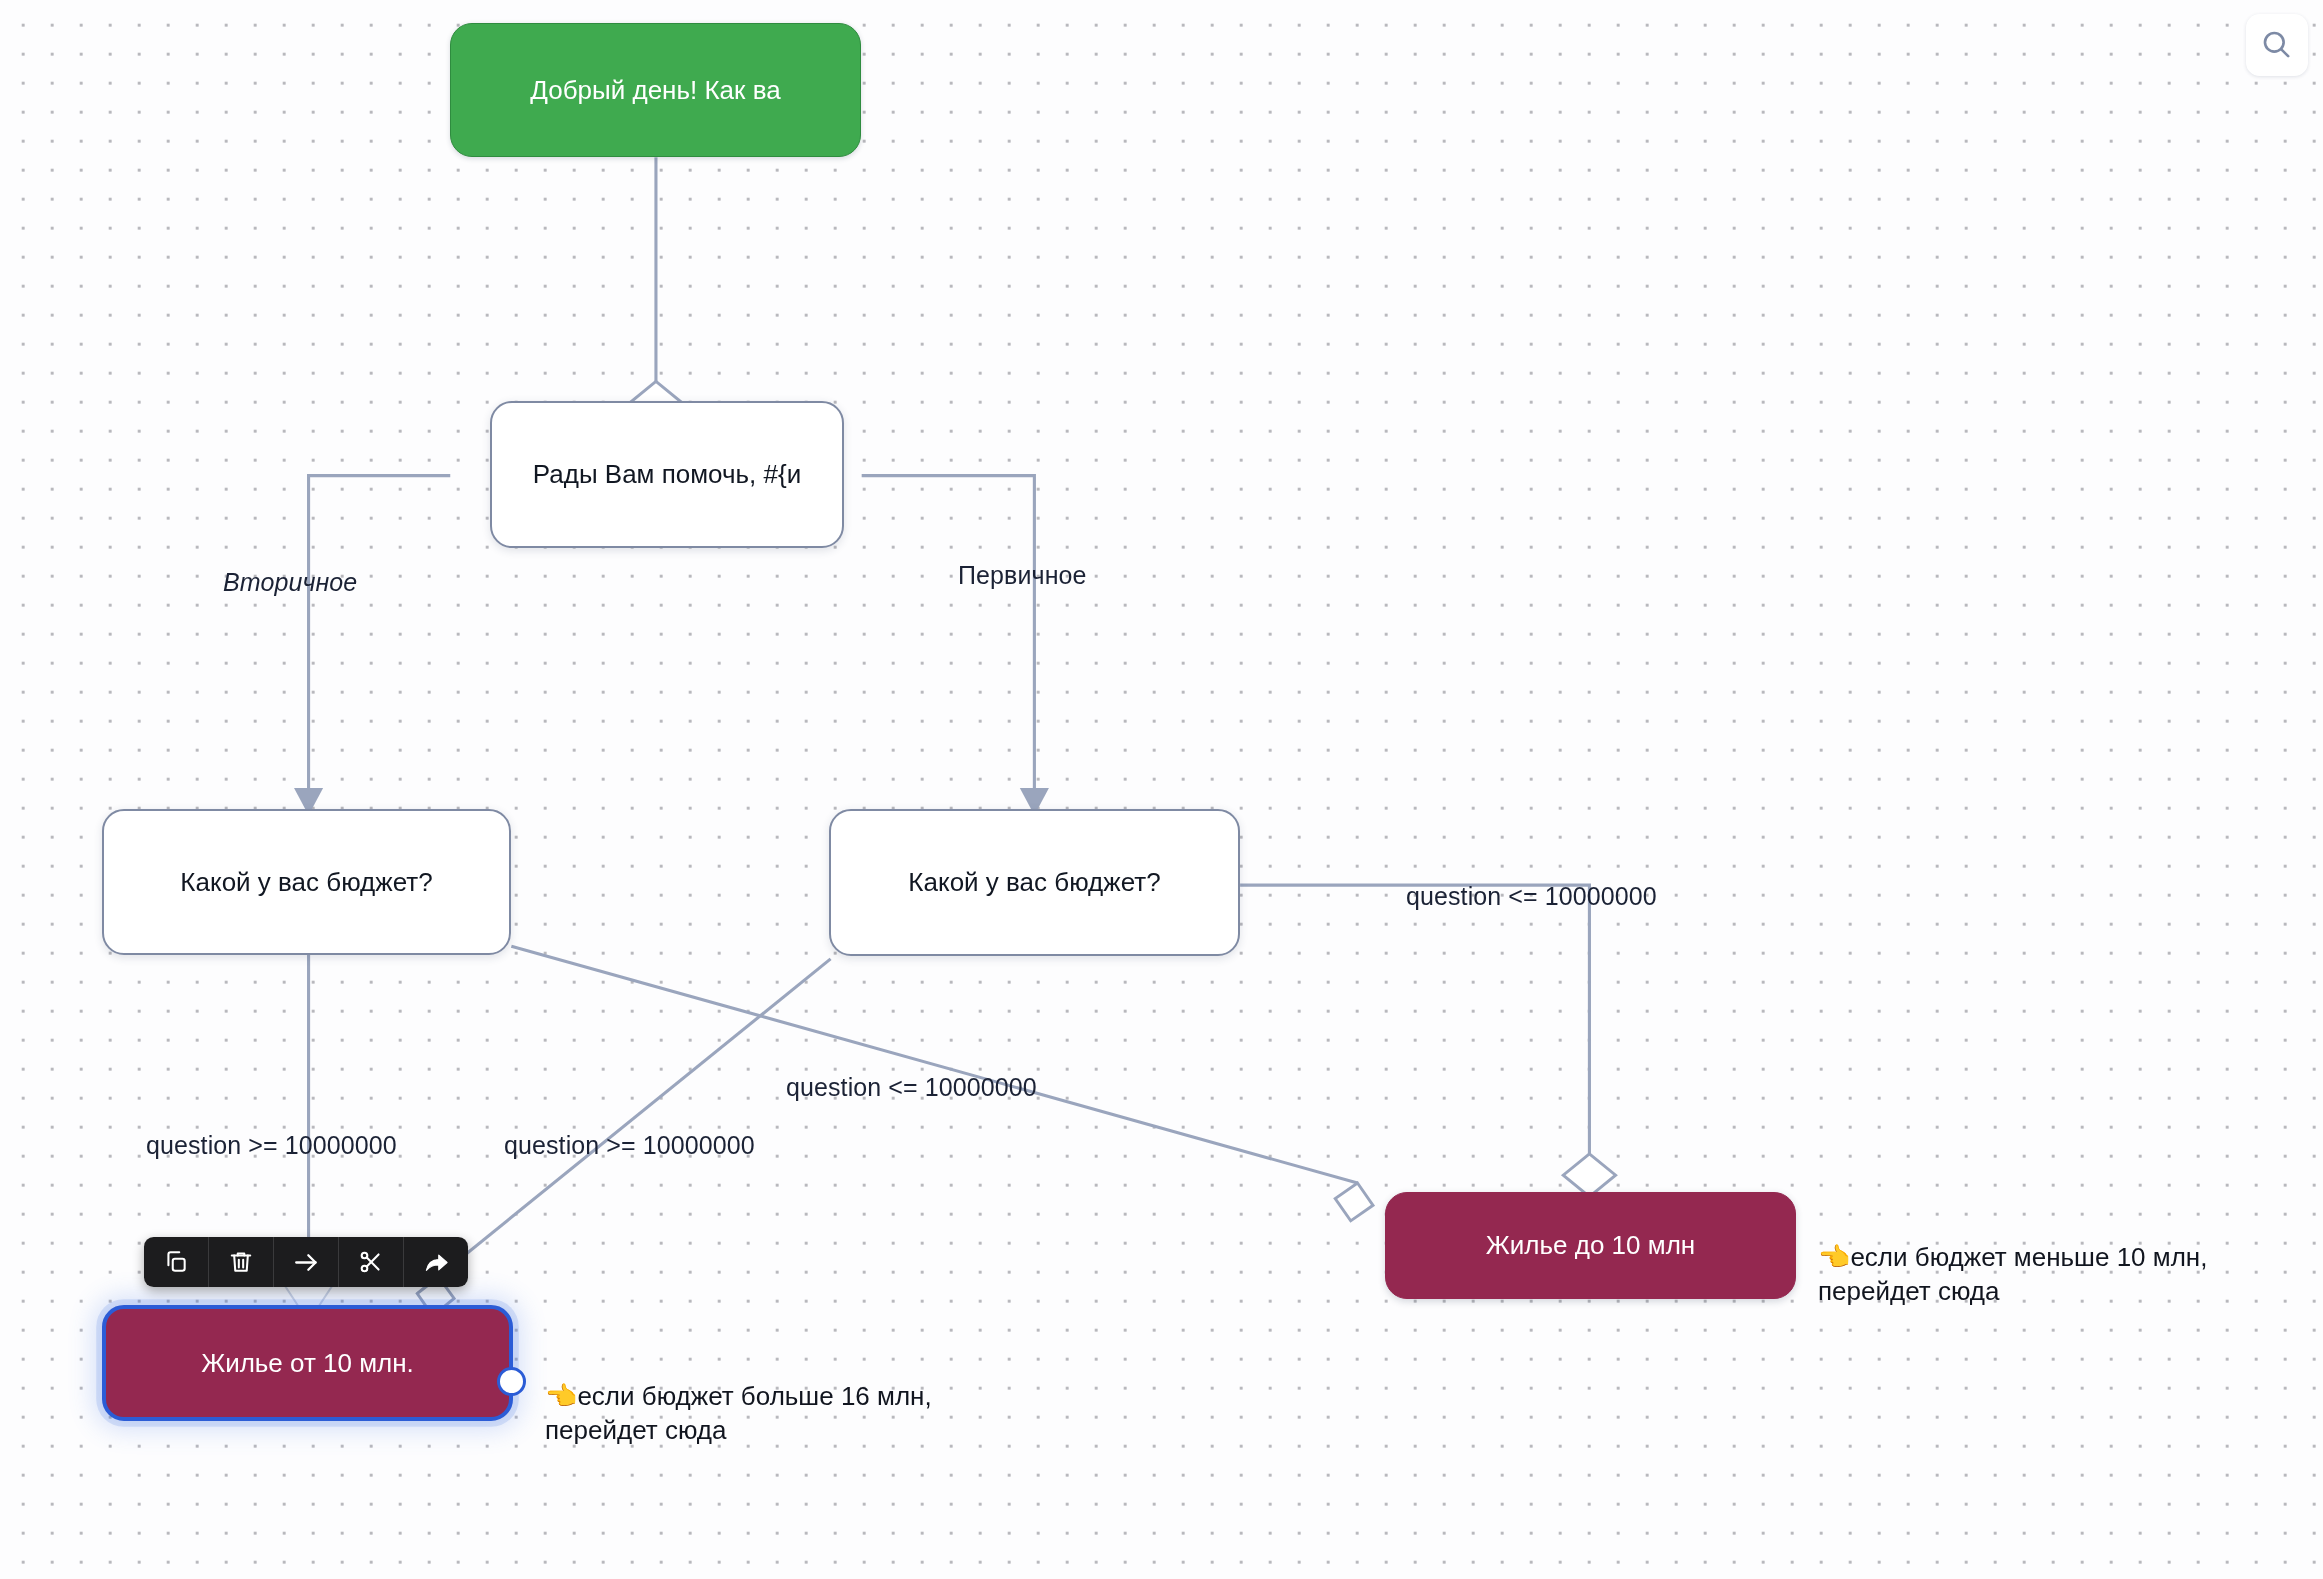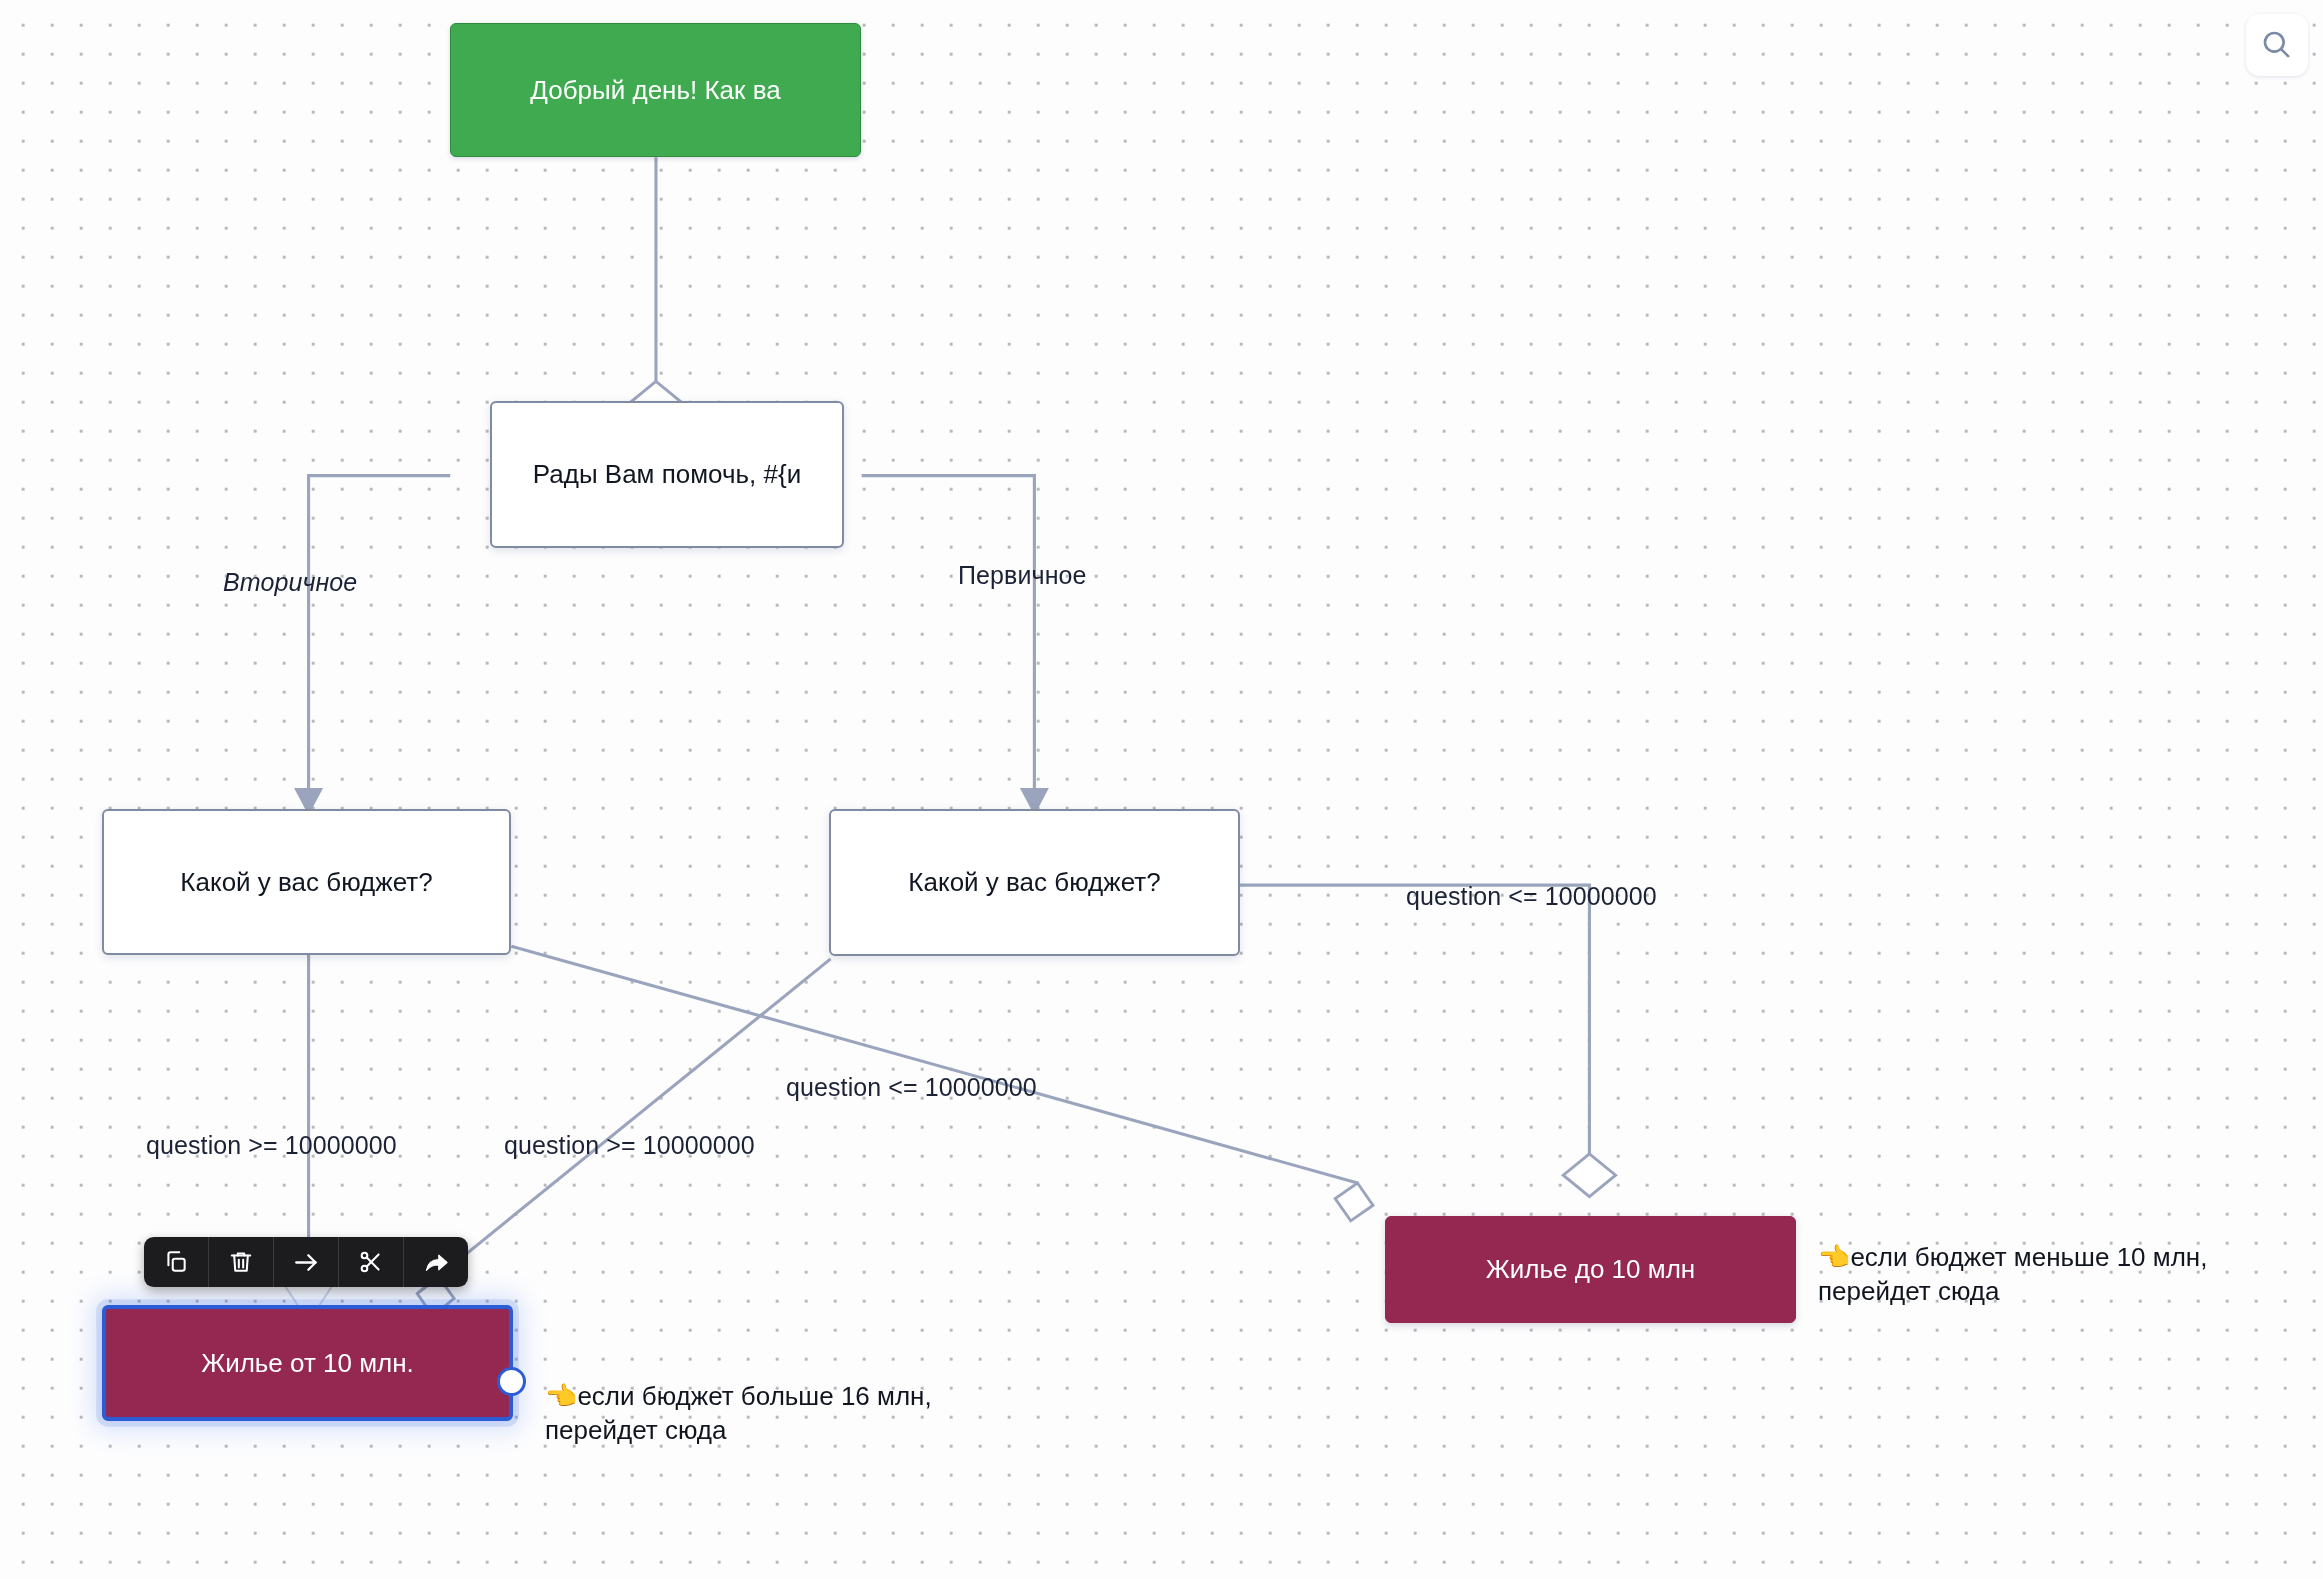--- a/index.html
+++ b/index.html
@@ -62,21 +62,21 @@
   }
 
   
   .node {
     position: absolute;
     box-sizing: border-box;
     display: flex;
     align-items: center;
     justify-content: center;
     text-align: center;
-    border-radius: 6px;
+    border-radius: 22px;
     font-size: 26px;
     line-height: 1.25;
     padding: 0 17.5px;
     user-select: none;
   }
   .node.start {
     background: #3faa4f;
     color: #ffffff;
     border: 1px solid #2f8c3f;
     box-shadow: 0 1.9px 4.9px rgba(30,50,70,.16);
@@ -209,21 +209,21 @@
   </div>
 
   <div class="node plain" style="left:102px; top:809px; width:409px; height:146px;">
     <span>Какой у вас бюджет?</span>
   </div>
 
   <div class="node plain" style="left:829px; top:809px; width:411px; height:147px;">
     <span>Какой у вас бюджет?</span>
   </div>
 
-  <div class="node accent" style="left:1385px; top:1192px; width:411px; height:107px;margin-top:24px;">
+  <div class="node accent" style="left:1385px; top:1192px; width:411px; height:107px;">
     <span>Жилье до 10 млн</span>
   </div>
 
   <div class="node accent selected" style="left:102px; top:1305px; width:411px; height:116px;">
     <span>Жилье от 10 млн.</span>
   </div>
 
   <div id="node-handle" style="left:497px; top:1367px;"></div>
 
   <div id="node-toolbar" style="left:144px; top:1237px;">

